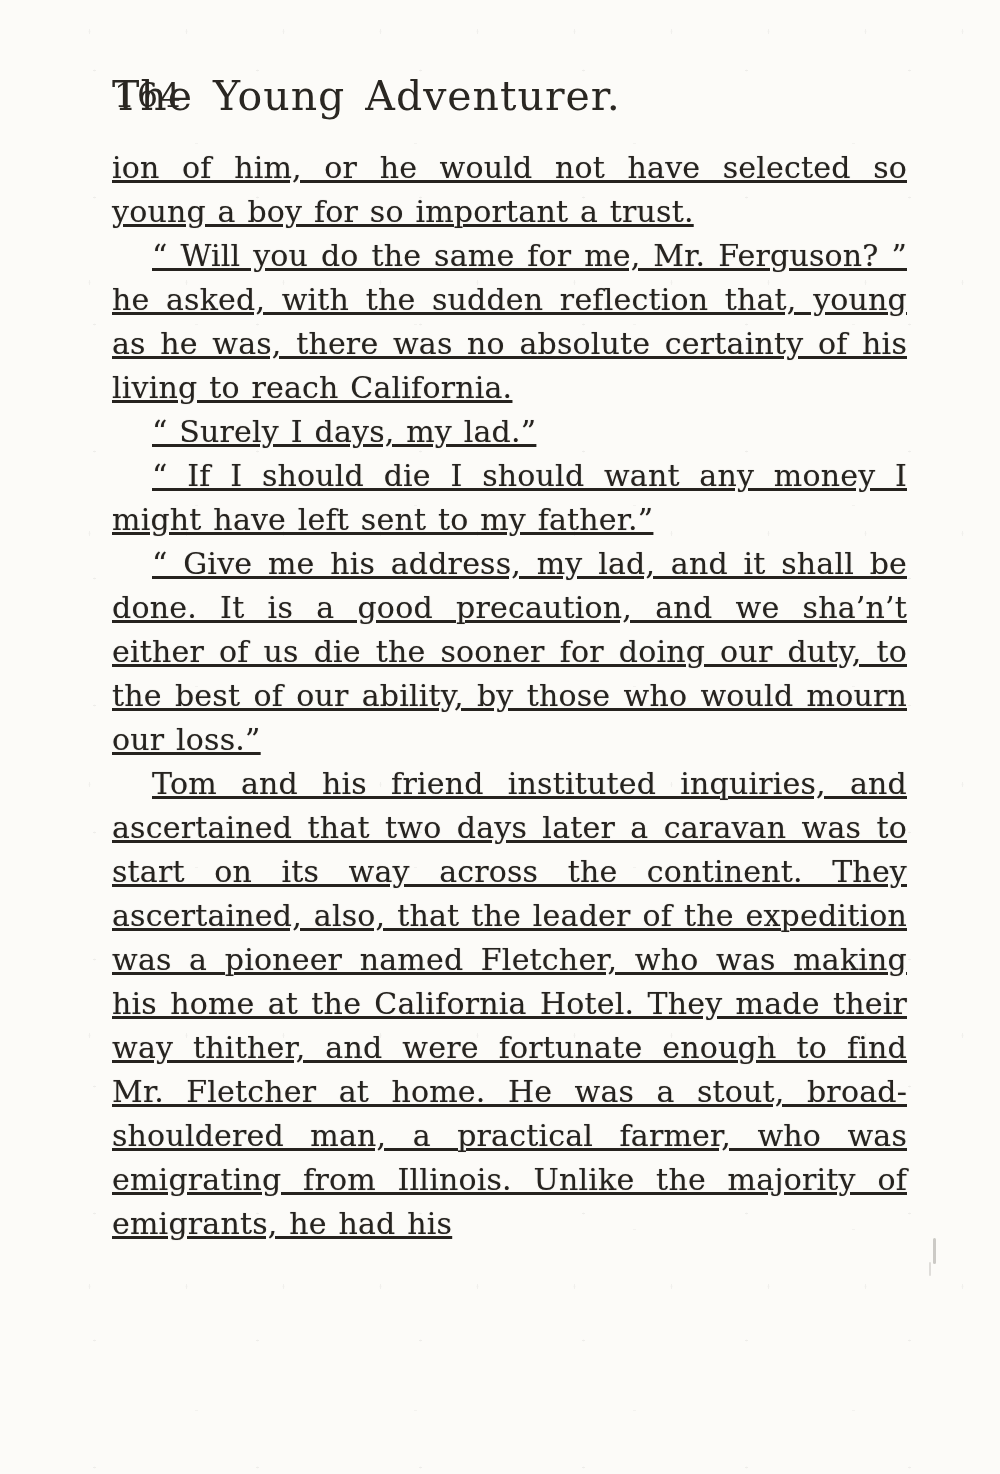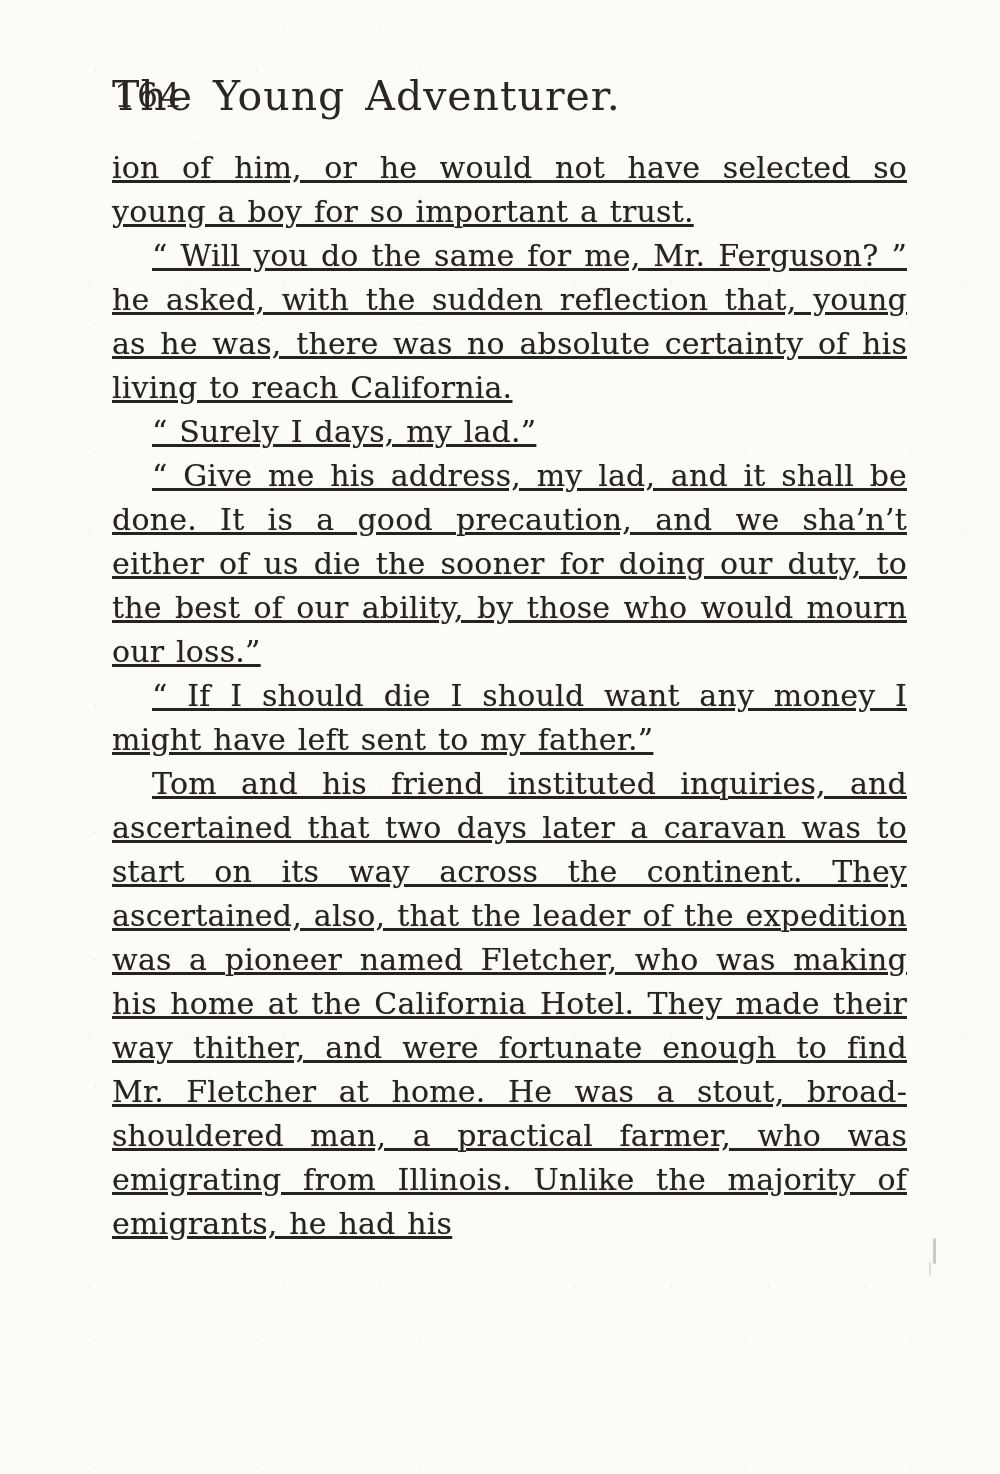--- a/index.html
+++ b/index.html
@@ -89,22 +89,22 @@
 
     <header class="page-header">
       <span class="page-number">164</span>
       <span class="running-title">The Young Adventurer.</span>
     </header>
 
     <main class="page-body">
       <p class="para no-indent">ion of him, or he would not have selected so young a boy for so important a trust.</p>
       <p class="para">“ Will you do the same for me, Mr. Ferguson? ” he asked, with the sudden reflection that, young as he was, there was no absolute certainty of his living to reach California.</p>
       <p class="para">“ Surely I days, my lad.”</p>
+      <p class="para">“ If I should die I should want any money I might have left sent to my father.”</p>
       <p class="para">“ Give me his address, my lad, and it shall be done.  It is a good precaution, and we sha’n’t either of us die the sooner for doing our duty, to the best of our ability, by those who would mourn our loss.”</p>
-      <p class="para">“ If I should die I should want any money I might have left sent to my father.”</p>
       <p class="para">Tom and his friend instituted inquiries, and ascertained that two days later a caravan was to start on its way across the continent. They ascertained, also, that the leader of the expedition was a pioneer named Fletcher, who was making his home at the California Hotel. They made their way thither, and were fortunate enough to find Mr. Fletcher at home.  He was a stout, broad-shouldered man, a practical farmer, who was emigrating from Illinois. Unlike the majority of emigrants, he had his</p>
     </main>
 
   </div>
 
   <span class="scan-mark m1"></span>
   <span class="scan-mark m2"></span>
 </div>
 
 </body></html>

